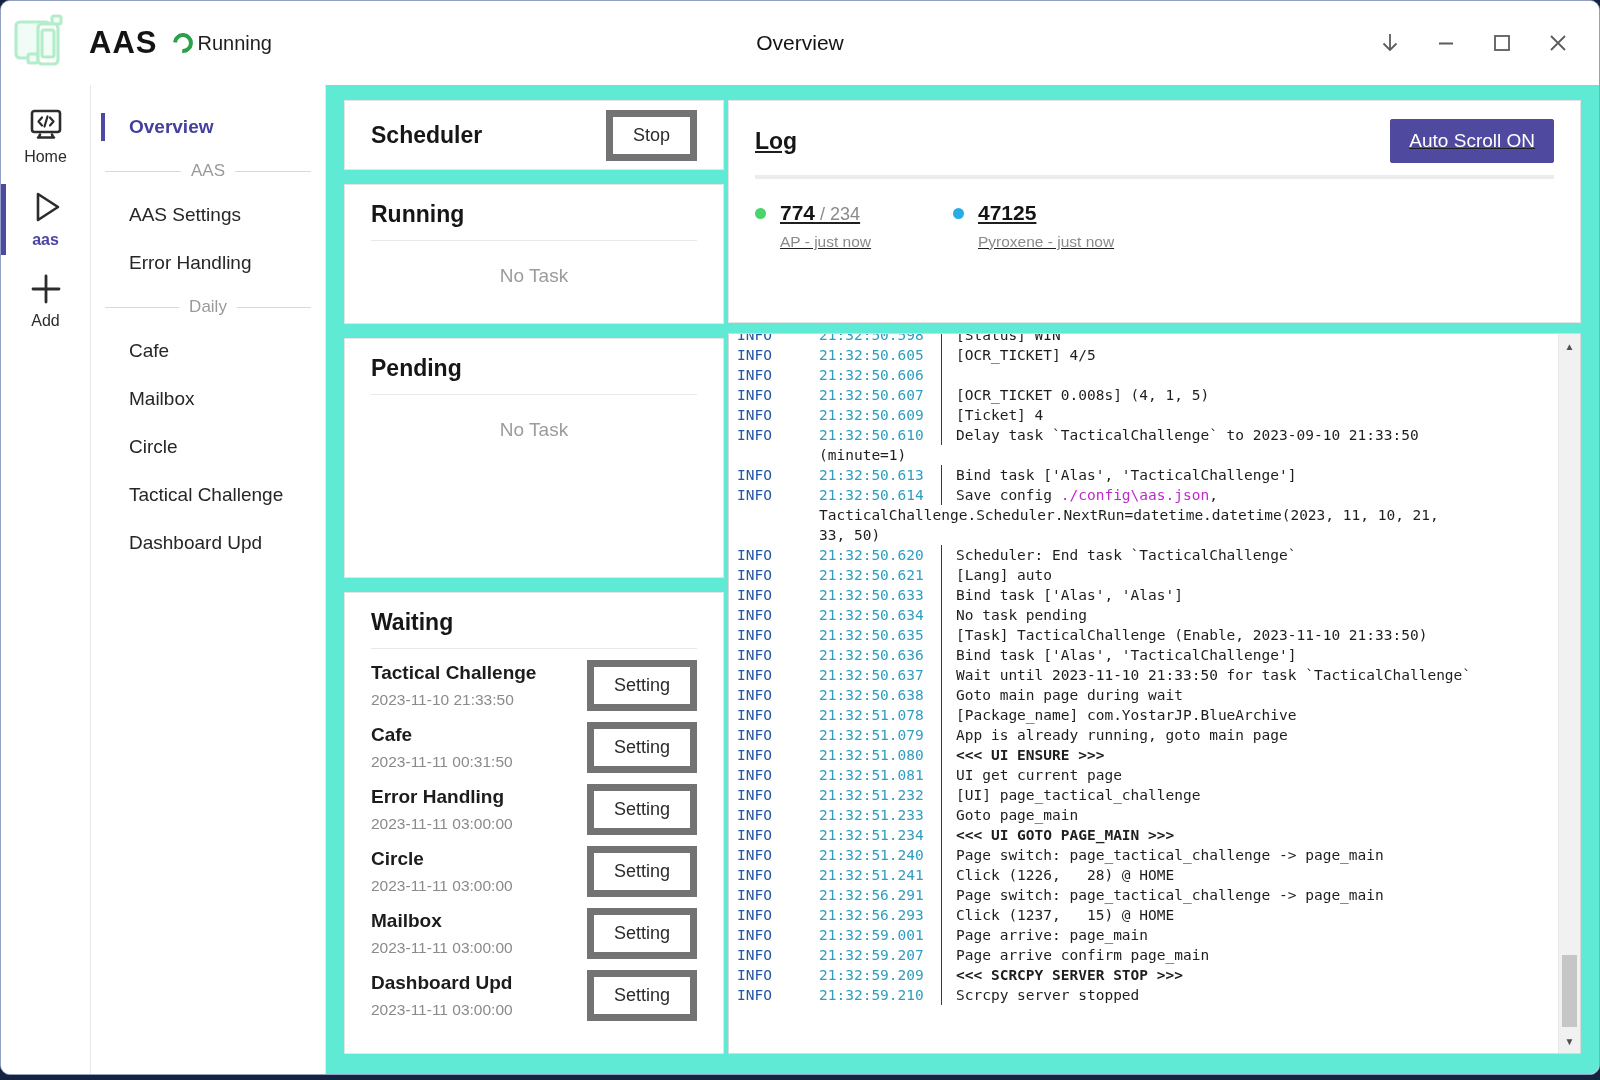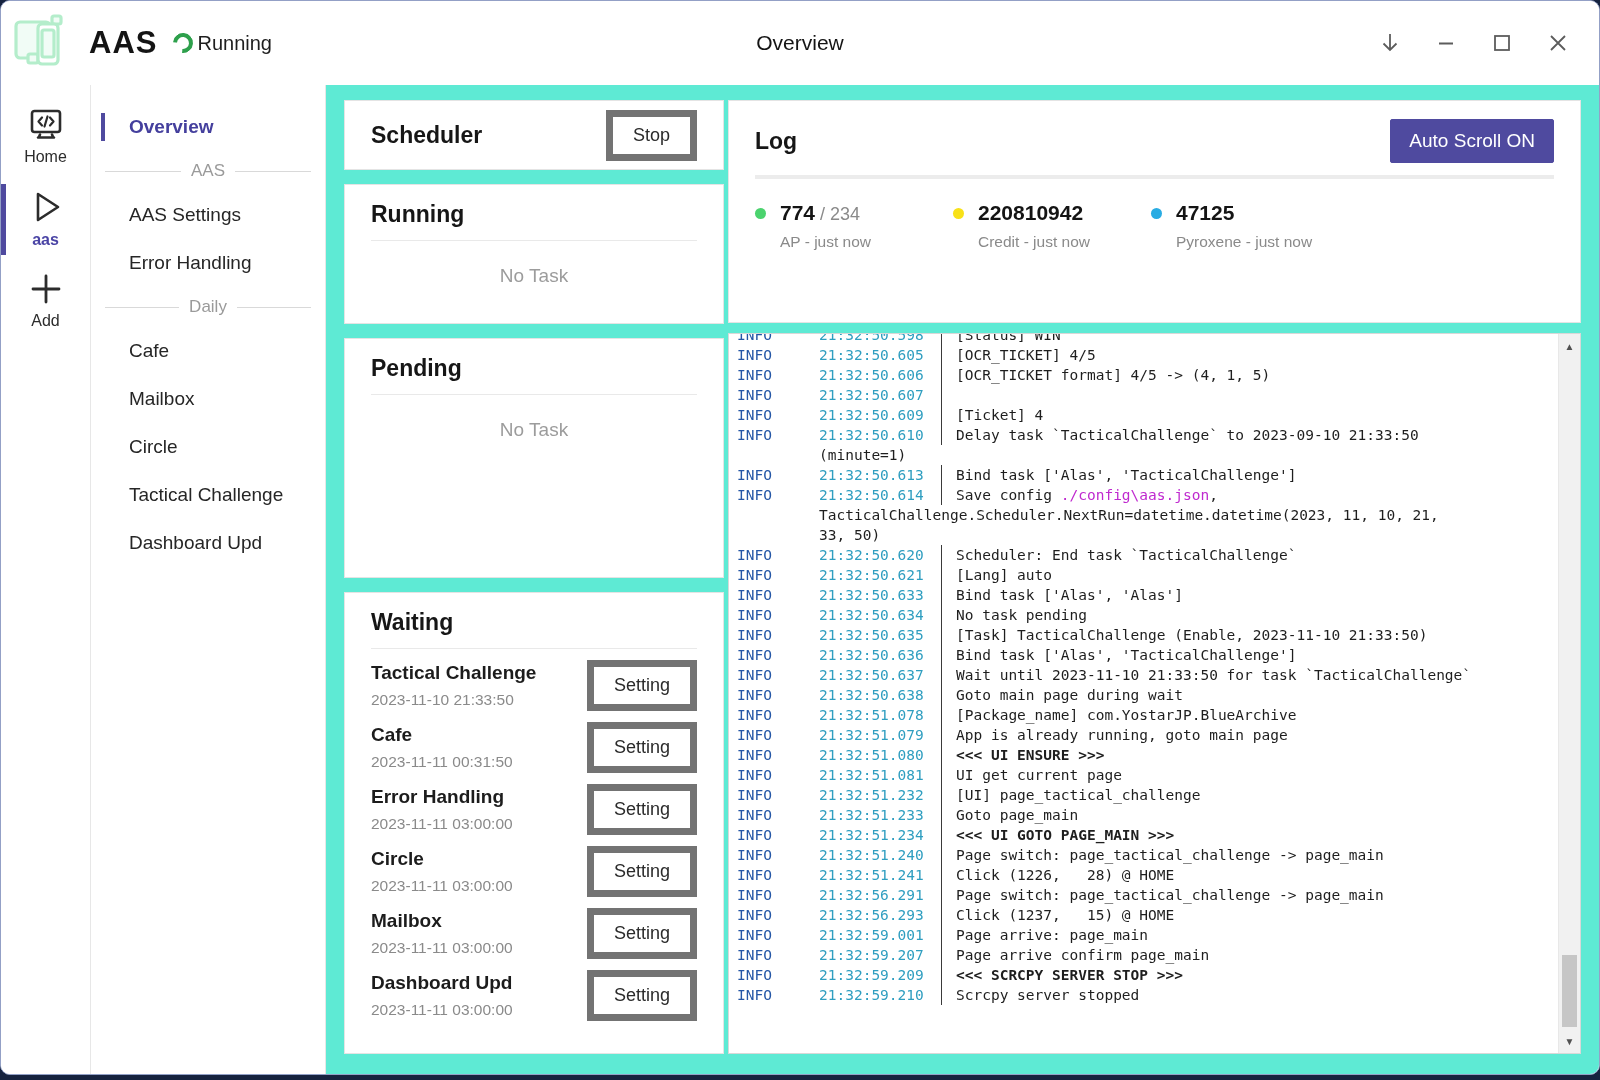--- a/index.html
+++ b/index.html
@@ -59,21 +59,21 @@
   .running-card { height:140px; }
   .pending-card { height:240px; }
   .waiting-card { flex:1; overflow:hidden; }
   .empty-text { text-align:center; color:#9c9c9c; font-size:19px; margin-top:24px; }
   .task-row { display:flex; align-items:center; justify-content:space-between; margin-top:11px; }
   .task-name { font-size:19px; font-weight:700; color:#1c1c1c; }
   .task-date { font-size:15.5px; color:#8a8a8a; margin-top:7px; }
   .task-setting { flex:none; }
   
   .col-right { flex:1; display:flex; flex-direction:column; gap:10px; min-width:0; }
-  .log-head-card { height:223px; flex:none; padding:18px 26px 0; }
+  .log-head-card { height:223px; flex:none; padding:18px 26px 0;text-decoration:underline; }
   .log-head-row { display:flex; align-items:center; justify-content:space-between; }
   .btn-primary {
     background:#4f4a9f; border:1px solid #4f4a9f; color:#fff;
     font-size:19px; font-family:inherit; padding:10px 18px; border-radius:2px; cursor:pointer;
   }
   .log-head-divider { height:4px; background:#ececec; margin-top:12px; }
   .stats-row { display:flex; margin-top:22px; }
   .stat { width:198px; display:flex; }
   .stat-dot { width:11px; height:11px; border-radius:50%; margin:7px 14px 0 0; flex:none; }
   .stat-value { font-size:21px; font-weight:700; color:#141414; }
@@ -266,27 +266,20 @@
           <div class="log-head-divider"></div>
           <div class="stats-row">
               <div class="stat">
                 <span class="stat-dot" style="background: rgb(75, 211, 110);"></span>
                 <div>
                   <div class="stat-value">774<span class="stat-total"> / 234</span></div>
                   <div class="stat-label">AP - just now</div>
                 </div>
               </div>
               <div class="stat">
-                <span class="stat-dot" style="background: rgb(248, 225, 24);"></span>
-                <div>
-                  <div class="stat-value">220810942</div>
-                  <div class="stat-label">Credit - just now</div>
-                </div>
-              </div>
-              <div class="stat">
                 <span class="stat-dot" style="background: rgb(41, 172, 227);"></span>
                 <div>
                   <div class="stat-value">47125</div>
                   <div class="stat-label">Pyroxene - just now</div>
                 </div>
               </div>
             </div>
         </div>
 
         <div class="card log-output-card">
@@ -300,26 +293,26 @@
               <div class="log-line">
                 <span class="ll-level">INFO</span>
                 <span class="ll-time">21:32:50.605</span>
                 <span class="ll-bar"></span>
                 <span class="ll-msg"><span class="seg-d">[OCR_TICKET] 4/5</span></span>
               </div>
               <div class="log-line">
                 <span class="ll-level">INFO</span>
                 <span class="ll-time">21:32:50.606</span>
                 <span class="ll-bar"></span>
-                <span class="ll-msg"><span class="seg-d">[OCR_TICKET format] 4/5 -&gt; (4, 1, 5)</span></span>
               </div>
               <div class="log-line">
                 <span class="ll-level">INFO</span>
                 <span class="ll-time">21:32:50.607</span>
                 <span class="ll-bar"></span>
+                <span class="ll-msg"><span class="seg-d">[OCR_TICKET 0.008s] (4, 1, 5)</span></span>
               </div>
               <div class="log-line">
                 <span class="ll-level">INFO</span>
                 <span class="ll-time">21:32:50.609</span>
                 <span class="ll-bar"></span>
                 <span class="ll-msg"><span class="seg-d">[Ticket] 4</span></span>
               </div>
               <div class="log-line">
                 <span class="ll-level">INFO</span>
                 <span class="ll-time">21:32:50.610</span>

